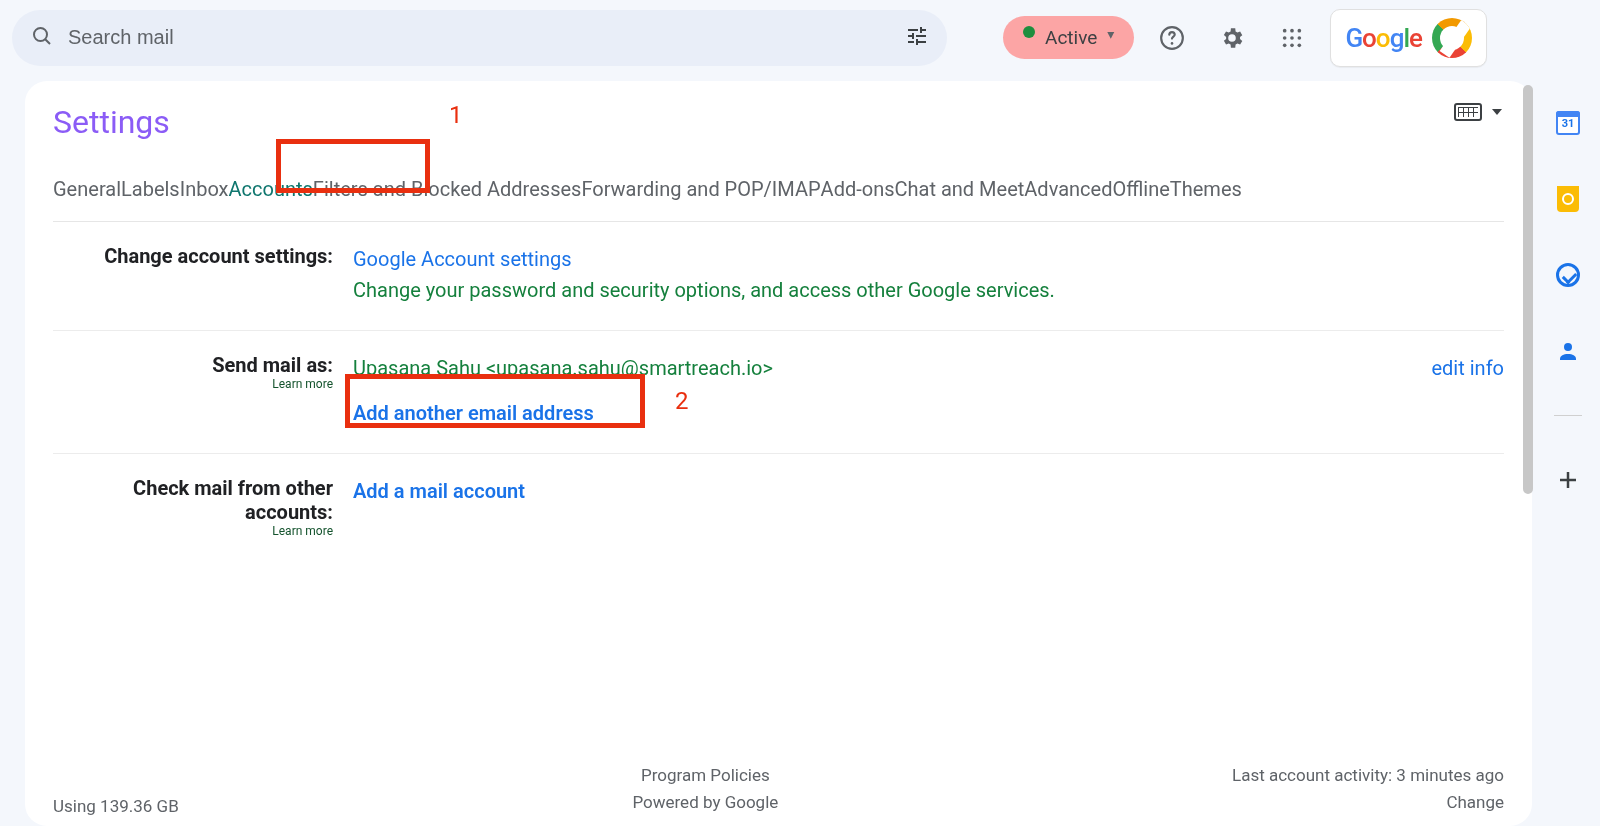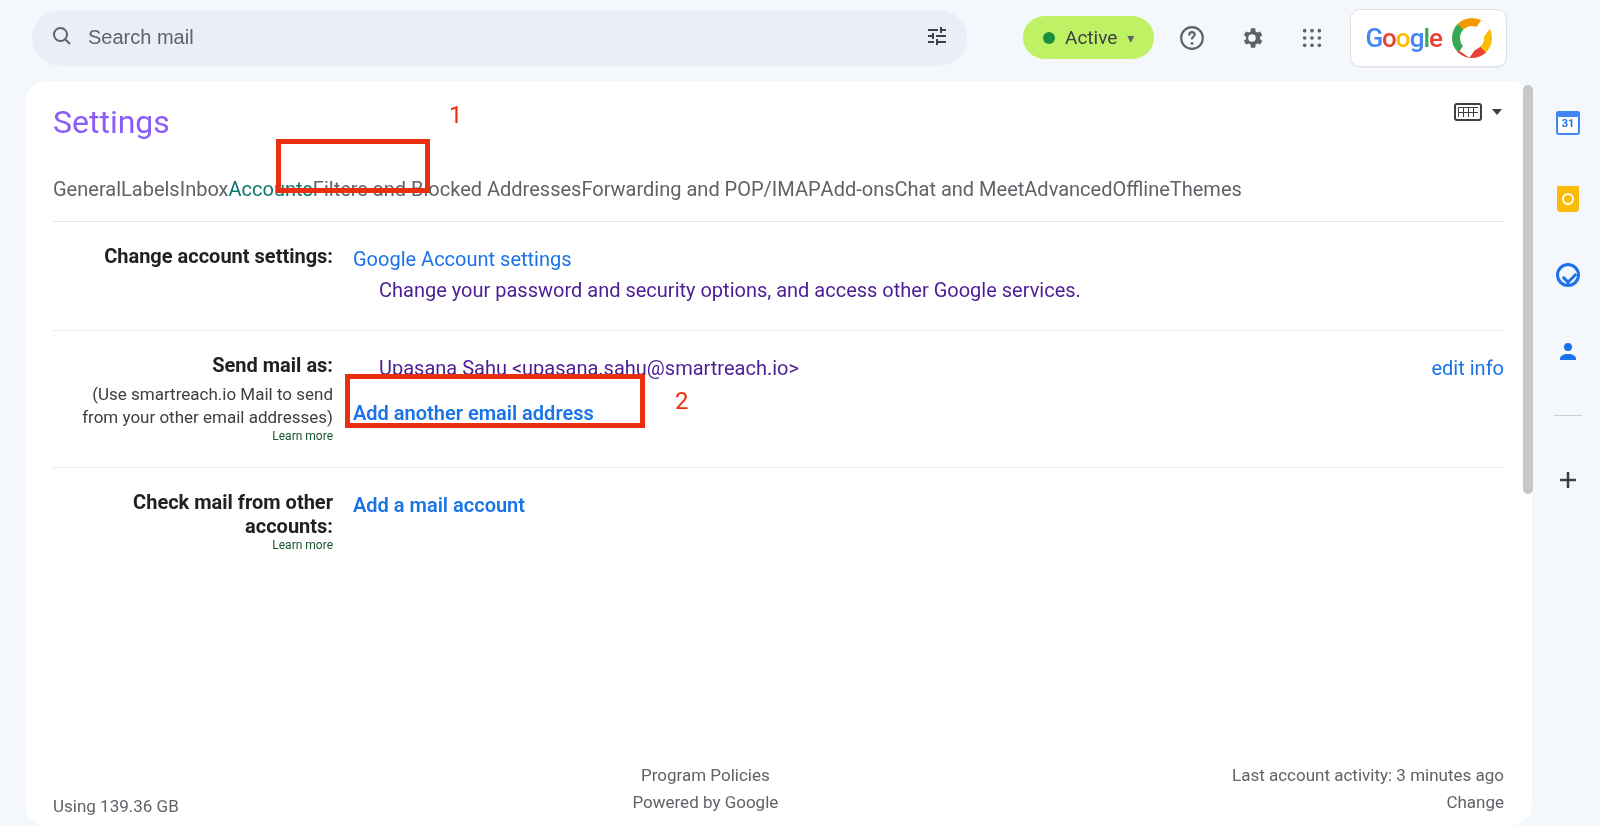--- a/index.html
+++ b/index.html
@@ -10,21 +10,21 @@
     color: #202124;
     width: 1600px;
     height: 826px;
     overflow: hidden;
     position: relative;
   }
   
   .top-bar {
     display: flex;
     align-items: center;
-    padding: 10px 20px 10px 32px;
+    padding: 10px 20px 10px 12px;
     gap: 16px;
     height: 75px;
   }
   .search-wrap {
     flex: 0 0 935px;
     background: #e9eef8;
     border-radius: 30px;
     height: 56px;
     display: flex;
     align-items: center;
@@ -37,23 +37,22 @@
     border: none;
     background: transparent;
     font-size: 20px;
     outline: none;
     color: #3c4043;
   }
   .search-input::placeholder { color: #5f6368; }
   .tune-icon { color: #3c4043; }
   .status-pill {
     display: inline-flex;
-    align-items: center;
     gap: 10px;
-    background: #bef264;
+    background: #fca5a5;
     border-radius: 28px;
     padding: 10px 20px;
     font-size: 19px;
     color: #3c4043;
     margin-left:40px;
   }
   .status-dot {
     width: 12px; height: 12px; border-radius: 50%;
     background: #1e8e3e;
   }
@@ -138,21 +137,21 @@
   .section:last-of-type{border-bottom:none;}
   .label-col {
     flex:0 0 300px;
     padding-right:20px;
     text-align:right;
   }
   .label-col b{font-weight:700;}
   .label-sub{font-size:17px;color:#3c4043;margin-top:6px;line-height:1.35;}
   .value-col { flex:1; line-height:1.55;}
   .link{color:#1a73e8; cursor:pointer;}
-  .plain{color:#4c1d95;margin-left:26px;}
+  .plain{color:#15803d;}
   .right-link{margin-left:auto;color:#1a73e8;cursor:pointer;}
   .row-flex{display:flex;align-items:flex-start;}
   .learn{display:block;color:#14532d;cursor:pointer;font-size:12px;}
 
   .footer {
     display:flex;justify-content:space-between;align-items:flex-end;
     font-size:17px;color:#5f6368;padding-top:10px;
   }
   .footer .center{text-align:center;line-height:1.6;}
   .footer .right{text-align:right;line-height:1.6;}
@@ -271,21 +270,20 @@
         <div class="label-col"><b>Change account settings:</b></div>
         <div class="value-col">
           <span class="link">Google Account settings</span><br>
           <span class="plain">Change your password and security options, and access other Google services.</span>
         </div>
       </div>
 
       <div class="section row-flex">
         <div class="label-col">
           <b>Send mail as:</b>
-          <div class="label-sub">(Use smartreach.io Mail to send from your other email addresses)</div>
           <span class="learn">Learn more</span>
         </div>
         <div class="value-col">
           <div class="row-flex">
             <span class="plain">Upasana Sahu &lt;upasana.sahu@smartreach.io&gt;</span>
             <span class="right-link">edit info</span>
           </div>
           <div style="margin-top:14px;">
             <span class="link" style="font-weight:600">Add another email address</span>
           </div>

